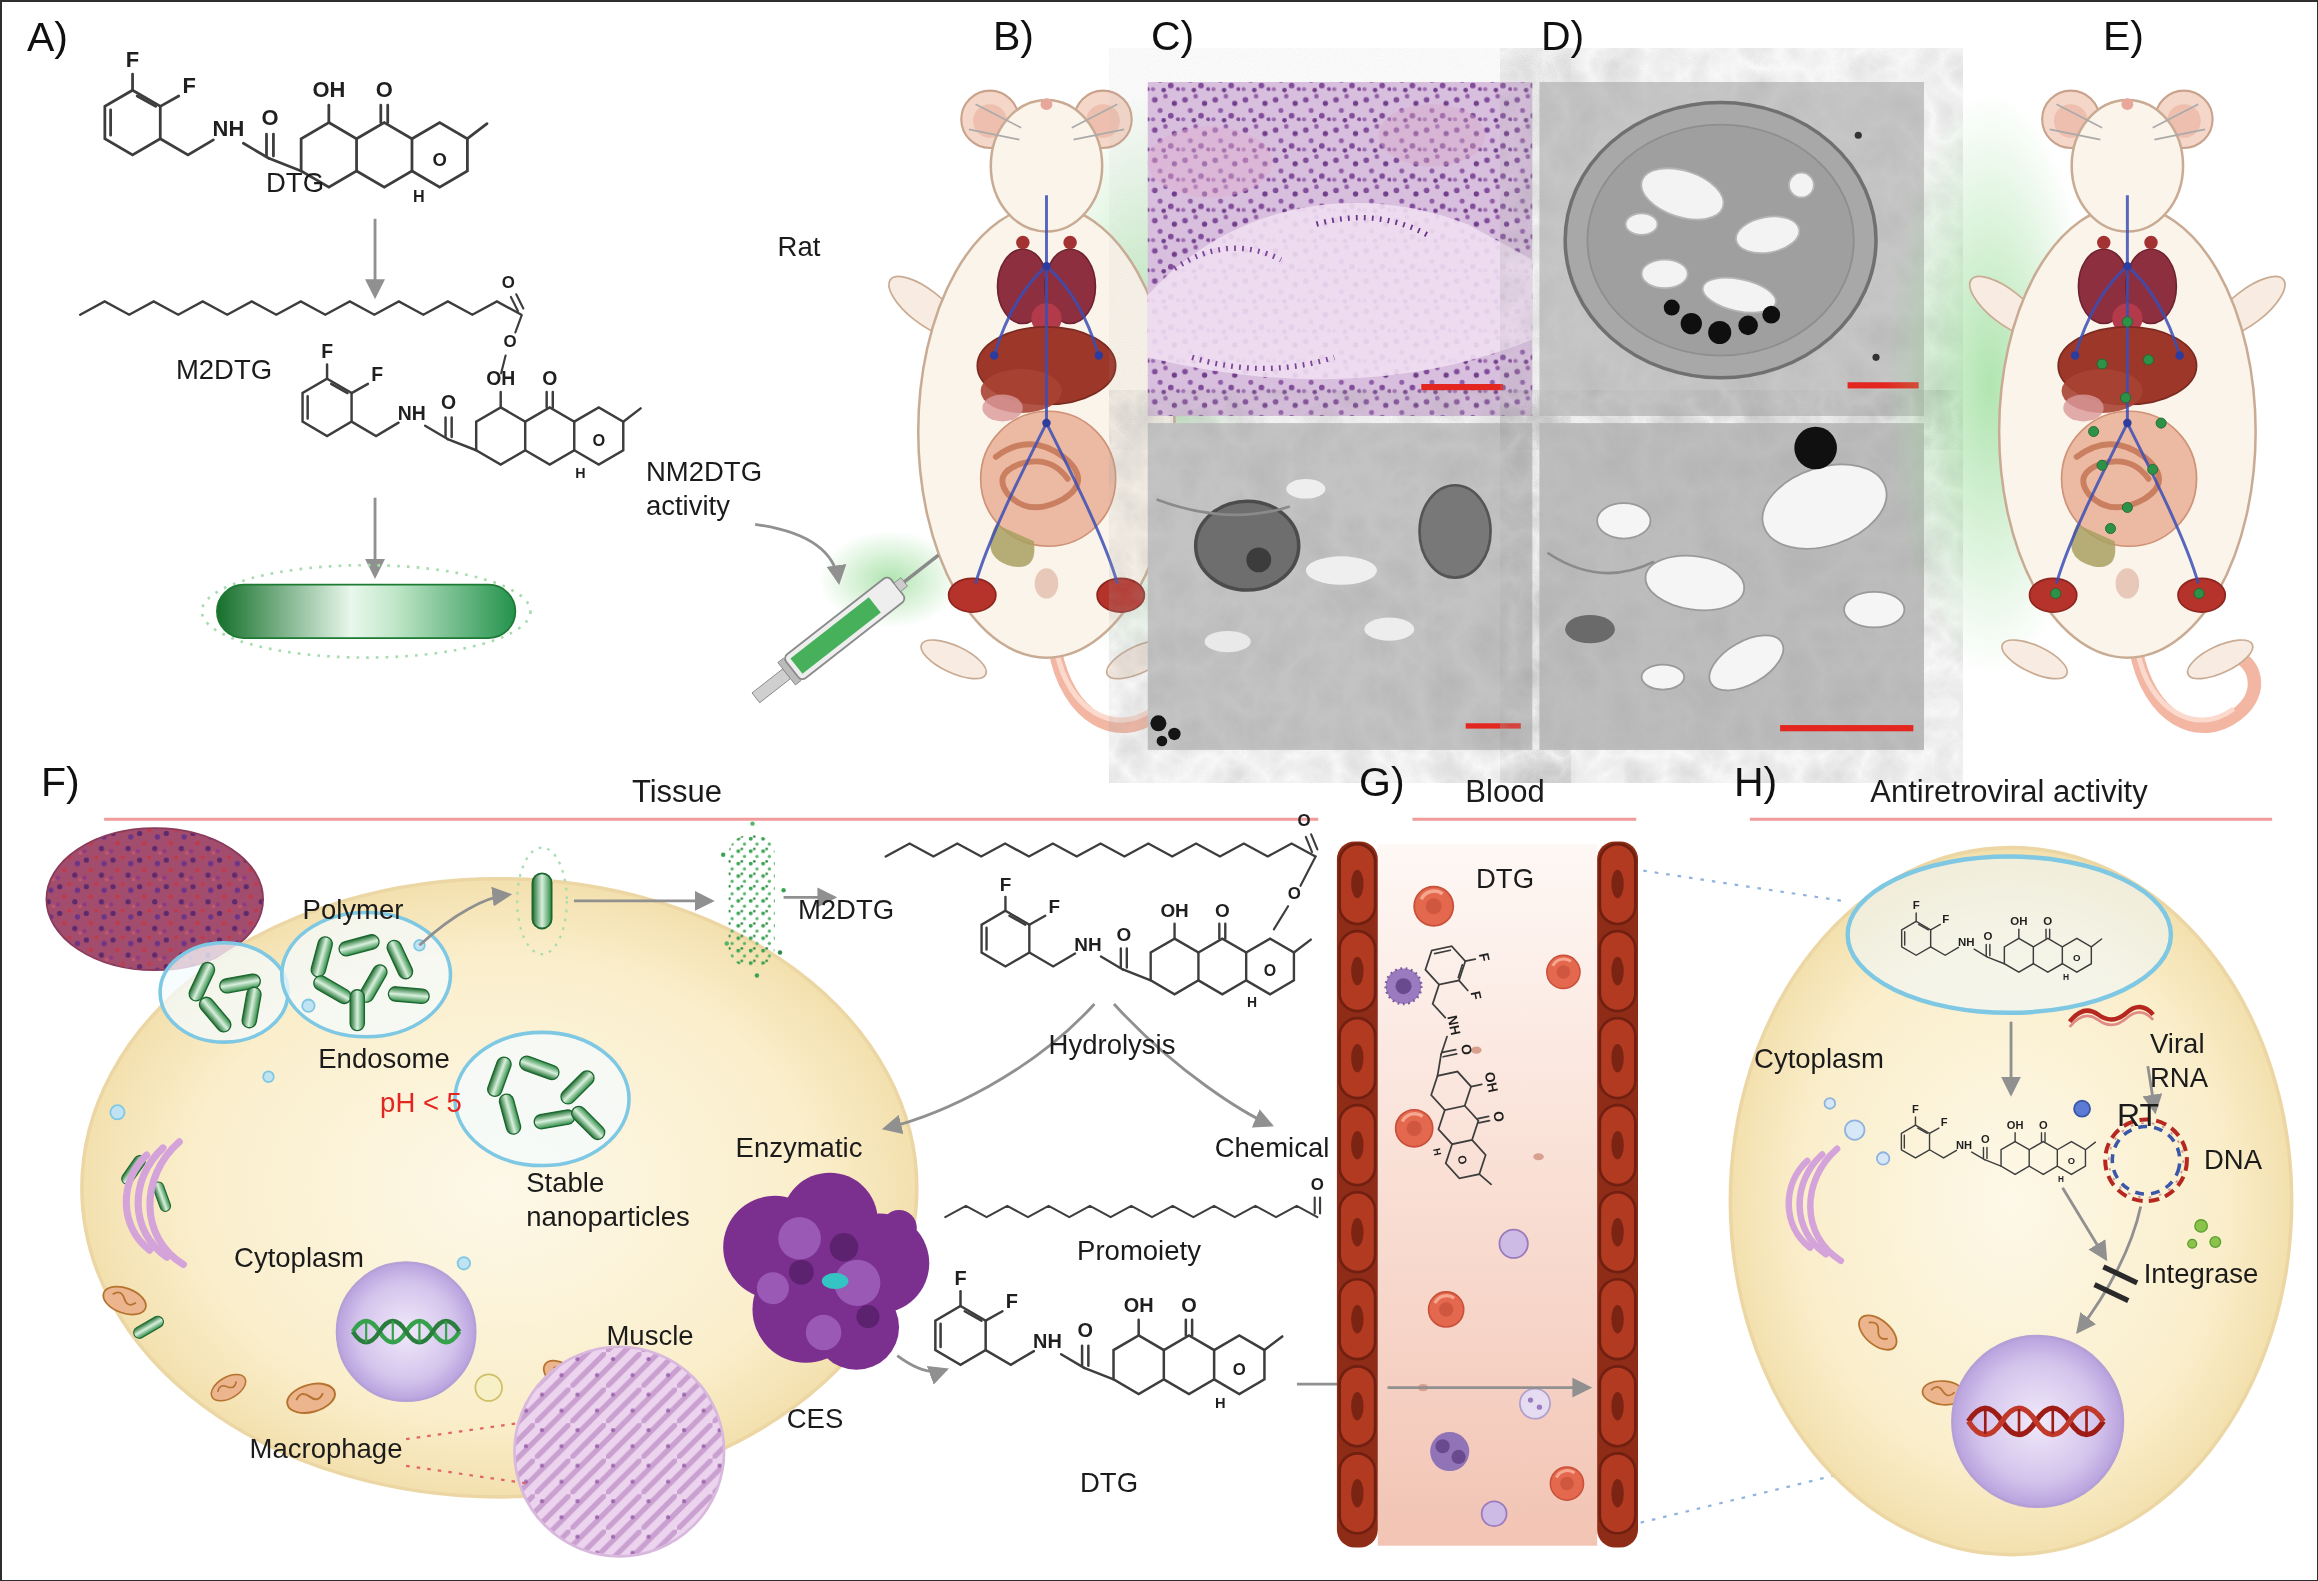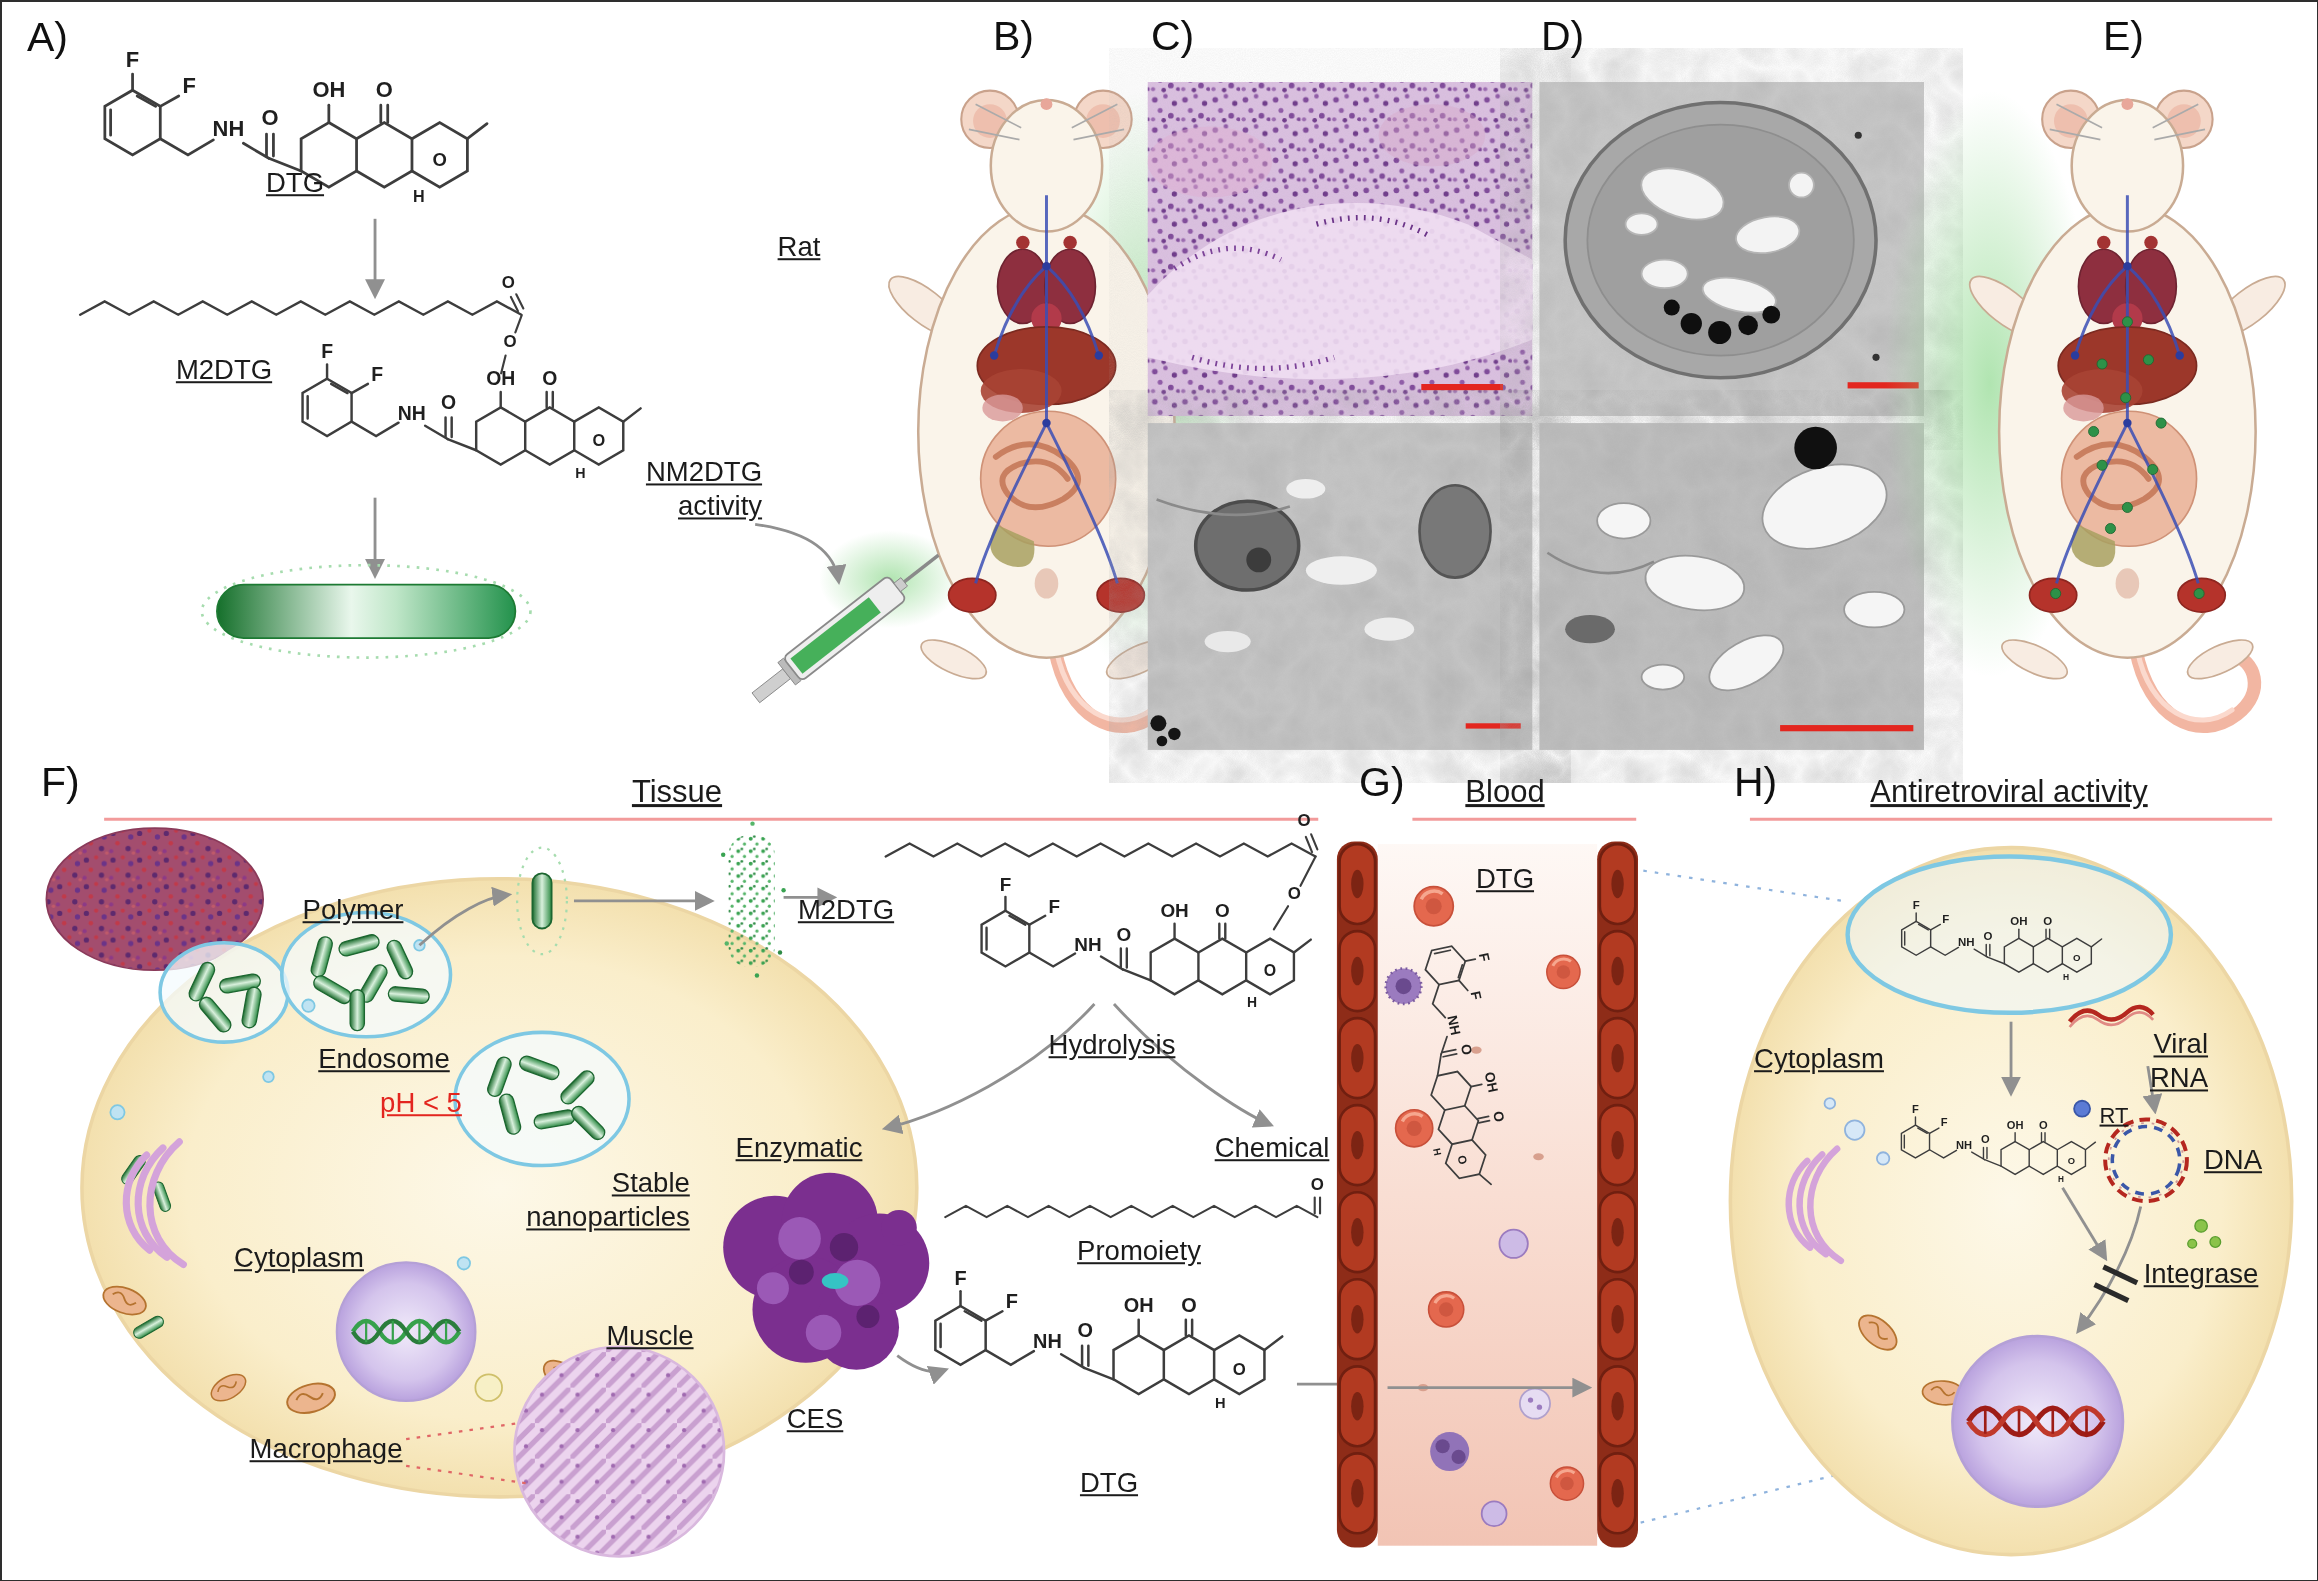--- a/index.html
+++ b/index.html
@@ -2,25 +2,25 @@
 <html style="font-size:14px"><head>
 <meta charset="utf-8">
 <style>
   html,body{margin:0;padding:0;background:#fff;}
   .figure{position:relative;width:2319px;height:1582px;background:#fff;
           border:2.7px solid #2e2e2e;box-sizing:border-box;overflow:hidden;
           font-family:"Liberation Sans",sans-serif;}
   svg.art{position:absolute;left:0;top:0;}
   .labels{position:absolute;left:0;top:0;width:100%;height:100%;pointer-events:none;}
   .lbl{position:absolute;transform:translate(-50%,-50%);font-size:27.5px;line-height:1.22;
-       color:#1b1b1b;white-space:pre-line;text-align:right;text-decoration:underline;}
+       color:#1b1b1b;white-space:pre-line;text-align:left;}
   .panel-letter{position:absolute;font-size:41px;font-weight:500;color:#101010;}
   .title{font-size:31px;}
   .red{color:#e3261f;}
-  .small{font-size:22px;}
+  .small{font-size:32px;margin-left:24px;}
   
   .arrow{stroke:#909090;stroke-width:3.2;fill:none;marker-end:url(#arr);}
   .mol{stroke:#3d3d3d;stroke-width:2.4;fill:none;stroke-linecap:round;}
   .mol text{fill:#1f1f1f;stroke:none;font-size:19px;text-anchor:middle;font-weight:600;
             font-family:"Liberation Sans",sans-serif;}
   .dash-blue{stroke:#8fb3dd;stroke-width:2.5;fill:none;stroke-dasharray:4 9;}
   .dash-red{stroke:#e06666;stroke-width:2.5;fill:none;stroke-dasharray:4 8;}
   .underline{stroke:#f29b9b;stroke-width:3.5;}
 </style>
 </head>

